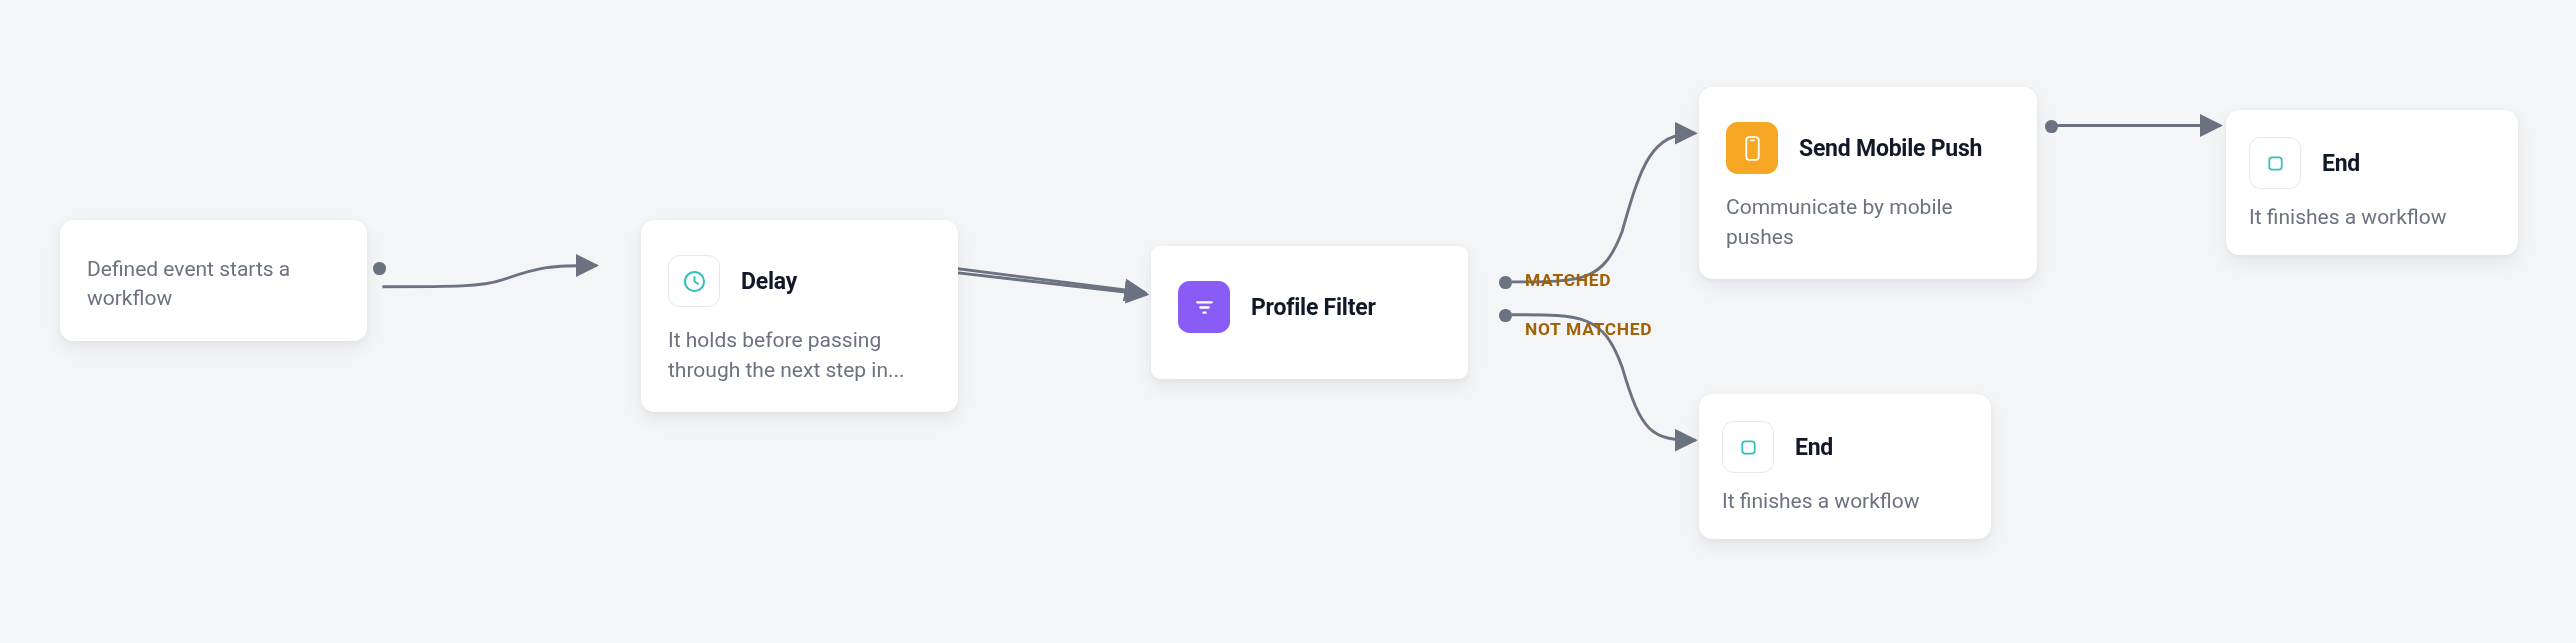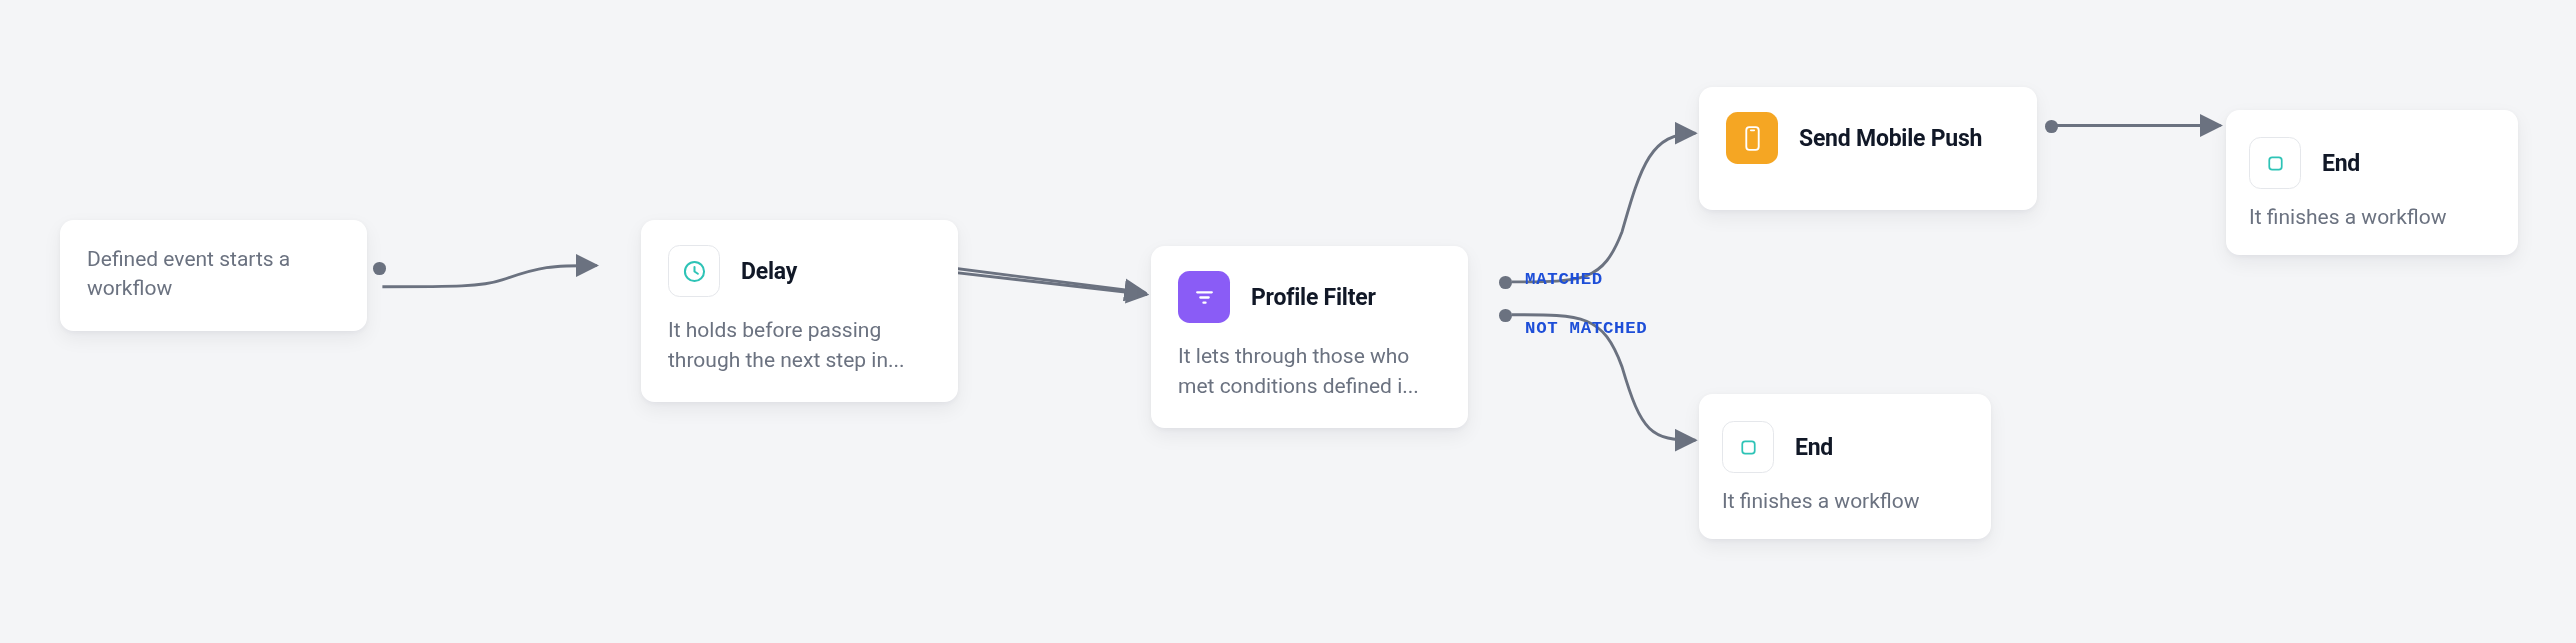--- a/index.html
+++ b/index.html
@@ -19,21 +19,21 @@
     width: 2576px;
     height: 643px;
     pointer-events: none;
   }
 
   .card {
     position: absolute;
     background: #ffffff;
     border-radius: 13.5px;
     box-shadow: 0 7.7px 19.3px rgba(17, 24, 39, 0.06), 0 1.9px 5.8px rgba(17, 24, 39, 0.04);
-    padding: 25px 27px 27px;
+    padding: 35px 27px 27px;
   }
 
   .card-header {
     display: flex;
     align-items: center;
     gap: 21px;
     margin-bottom: 19.3px;
   }
 
   .icon {
@@ -61,39 +61,38 @@
     color: #6b7280;
   }
 
   
   .card.small .card-header { margin-bottom: 13.5px; }
   .card.small { padding: 27px 23px 23px; }
 
   
   .n-profile-event { left: 60px;  top: 220px; width: 307px; }
   .n-delay         { left: 601px; top: 220px; width: 317px; margin-left: 40px; }
-  .n-filter        { left: 1151px; top: 246px; width: 317px; }
+  .n-filter        { left: 1151px; top: 246px; width: 317px; border-radius: 9px; }
   .n-push          { left: 1699px; top: 87px;  width: 338px; }
   .n-end-top       { left: 2226px; top: 110px; width: 292px; }
   .n-end-bot       { left: 1699px; top: 394px; width: 292px; }
 
   
   .ic-teal   { background: #2dc3b6; }
   .ic-violet { background: #8a5cf6; }
   .ic-amber  { background: #f5a623; }
   .ic-white  { background: #ffffff; border: 1px solid #e5e7eb; }
 
   
   .branch-label {
     position: absolute;
     font-size: 17.4px;
     font-weight: 700;
     letter-spacing: 0.04em;
-    color: #1d4ed8;
-    font-family: Liberation Mono, monospace;
+    color: #a16207;
   }
   .lbl-matched    { left: 1525px; top: 270px; }
   .lbl-notmatched { left: 1525px; top: 319px; }
 
   
   .dot {
     position: absolute;
     width: 12.6px;
     height: 12.6px;
     background: #6b7280;
@@ -173,33 +172,33 @@
 
 <div class="card n-filter">
   <div class="card-header">
     <div class="icon ic-violet">
       <svg width="25" height="25" viewBox="0 0 24 24" fill="none">
         <path d="M5 7h14M8 12h8M11 17h2" stroke="#ffffff" stroke-width="2.2" stroke-linecap="round"></path>
       </svg>
     </div>
     <div class="title">Profile Filter</div>
   </div>
-  <div class="desc">It lets through those who met conditions defined i...</div>
 </div>
 
 <div class="card n-push">
   <div class="card-header">
     <div class="icon ic-amber">
       <svg width="25" height="29" viewBox="0 0 24 28" fill="none">
         <rect x="6" y="3" width="12" height="22" rx="3" stroke="#ffffff" stroke-width="1.8"></rect>
         <rect x="9.5" y="5.3" width="5" height="1.6" rx="0.8" fill="#ffffff"></rect>
       </svg>
     </div>
     <div class="title">Send Mobile Push</div>
   </div>
+  <div class="desc">Communicate by mobile pushes</div>
 </div>
 
 <div class="card small n-end-top">
   <div class="card-header">
     <div class="icon ic-white">
       <svg width="23" height="23" viewBox="0 0 24 24" fill="none">
         <rect x="5.5" y="5.5" width="13" height="13" rx="3" stroke="#2dc3b6" stroke-width="1.8"></rect>
       </svg>
     </div>
     <div class="title">End</div>

